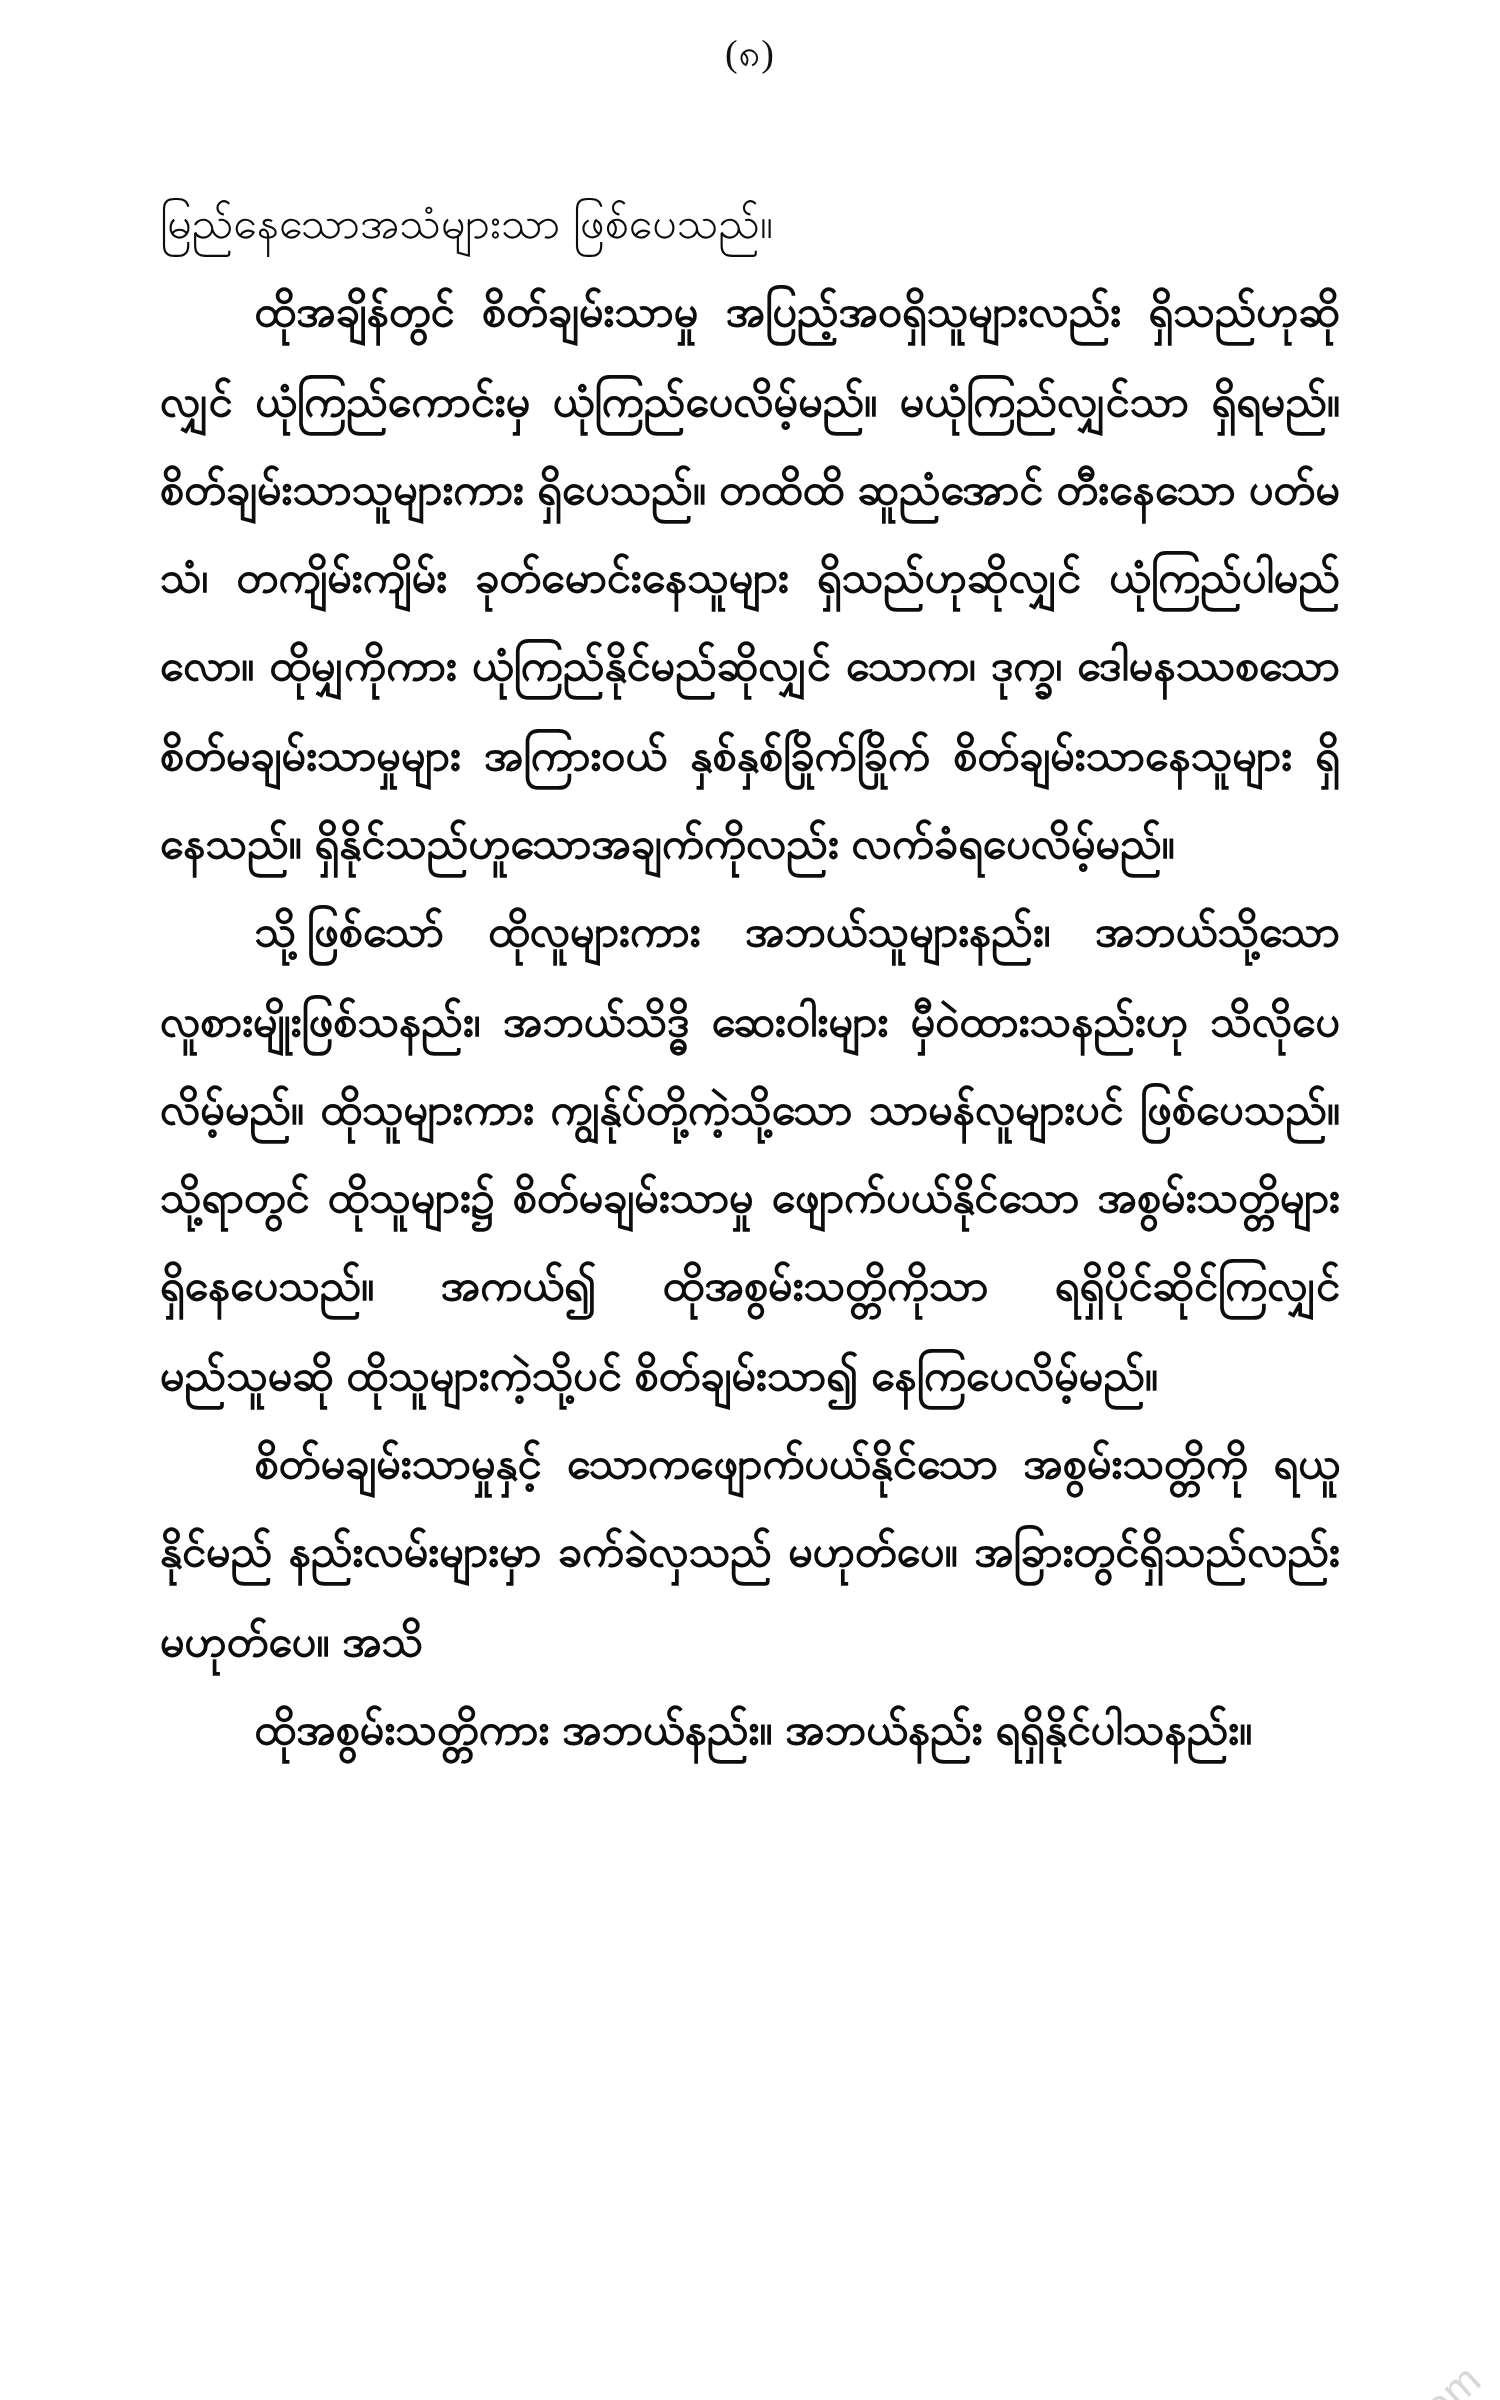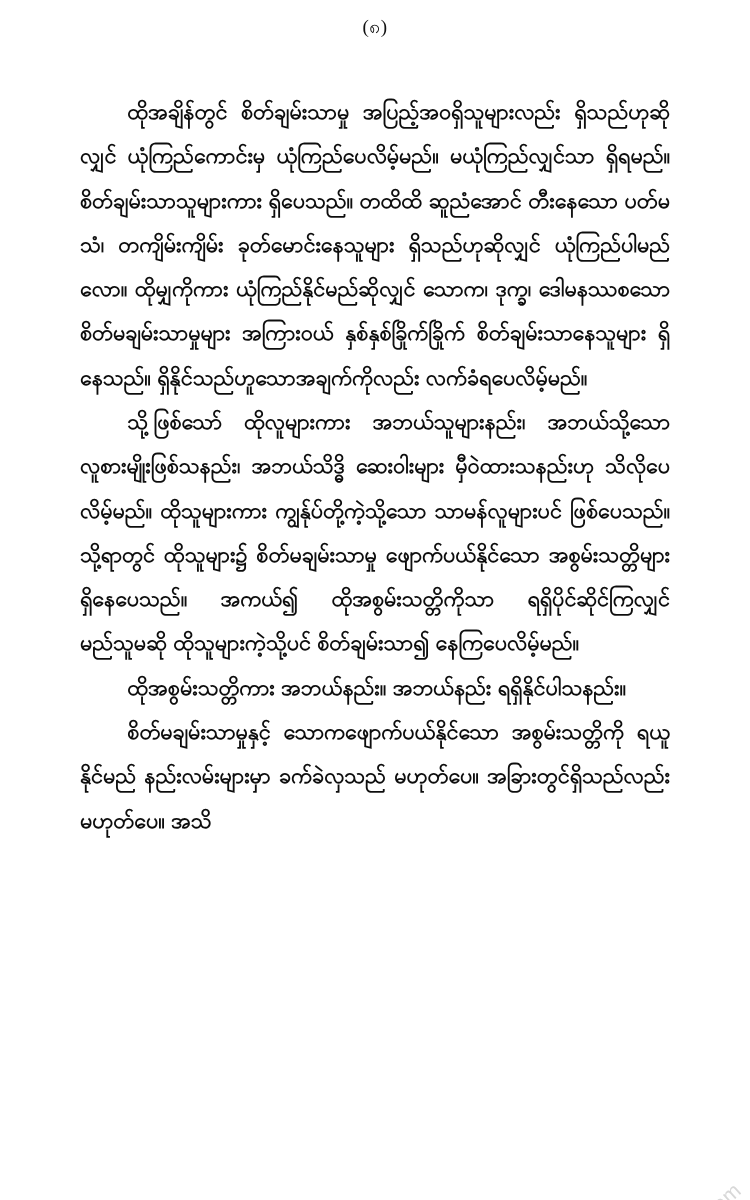--- a/index.html
+++ b/index.html
@@ -72,23 +72,24 @@
   }
 </style>
 </head>
 <body>
 
 <div class="page">
 
   <div class="page-number">(၈)</div>
 
   <div class="body-text">
+    <p class="para">မြည်နေသောအသံများသာ ဖြစ်ပေသည်။</p>
     <p class="para indented">ထိုအချိန်တွင် စိတ်ချမ်းသာမှု အပြည့်အဝရှိသူများလည်း ရှိသည်ဟုဆိုလျှင် ယုံကြည်ကောင်းမှ ယုံကြည်ပေလိမ့်မည်။ မယုံကြည်လျှင်သာ ရှိရမည်။ စိတ်ချမ်းသာသူများကား ရှိပေသည်။ တထိထိ ဆူညံအောင် တီးနေသော ပတ်မသံ၊ တကျိမ်းကျိမ်း ခုတ်မောင်းနေသူများ ရှိသည်ဟုဆိုလျှင် ယုံကြည်ပါမည်လော။ ထိုမျှကိုကား ယုံကြည်နိုင်မည်ဆိုလျှင် သောက၊ ဒုက္ခ၊ ဒေါမနဿစသော စိတ်မချမ်းသာမှုများ အကြားဝယ် နှစ်နှစ်ခြိုက်ခြိုက် စိတ်ချမ်းသာနေသူများ ရှိနေသည်။ ရှိနိုင်သည်ဟူသောအချက်ကိုလည်း လက်ခံရပေလိမ့်မည်။</p>
     <p class="para indented">သို့ဖြစ်သော် ထိုလူများကား အဘယ်သူများနည်း၊ အဘယ်သို့သော လူစားမျိုးဖြစ်သနည်း၊ အဘယ်သိဒ္ဓိ ဆေးဝါးများ မှီဝဲထားသနည်းဟု သိလိုပေလိမ့်မည်။ ထိုသူများကား ကျွန်ုပ်တို့ကဲ့သို့သော သာမန်လူများပင် ဖြစ်ပေသည်။ သို့ရာတွင် ထိုသူများ၌ စိတ်မချမ်းသာမှု ဖျောက်ပယ်နိုင်သော အစွမ်းသတ္တိများ ရှိနေပေသည်။ အကယ်၍ ထိုအစွမ်းသတ္တိကိုသာ ရရှိပိုင်ဆိုင်ကြလျှင် မည်သူမဆို ထိုသူများကဲ့သို့ပင် စိတ်ချမ်းသာ၍ နေကြပေလိမ့်မည်။</p>
+    <p class="para indented">စိတ်မချမ်းသာမှုနှင့် သောကဖျောက်ပယ်နိုင်သော အစွမ်းသတ္တိကို ရယူနိုင်မည် နည်းလမ်းများမှာ ခက်ခဲလှသည် မဟုတ်ပေ။ အခြားတွင်ရှိသည်လည်း မဟုတ်ပေ။ အသိ</p>
     <p class="para indented">ထိုအစွမ်းသတ္တိကား အဘယ်နည်း။ အဘယ်နည်း ရရှိနိုင်ပါသနည်း။</p>
-    <p class="para indented">စိတ်မချမ်းသာမှုနှင့် သောကဖျောက်ပယ်နိုင်သော အစွမ်းသတ္တိကို ရယူနိုင်မည် နည်းလမ်းများမှာ ခက်ခဲလှသည် မဟုတ်ပေ။ အခြားတွင်ရှိသည်လည်း မဟုတ်ပေ။ အသိ</p>
   </div>
 
   <div class="watermark-faint"></div>
 
   <div class="watermark">mage.com</div>
 
 </div>
 
 </body></html>

